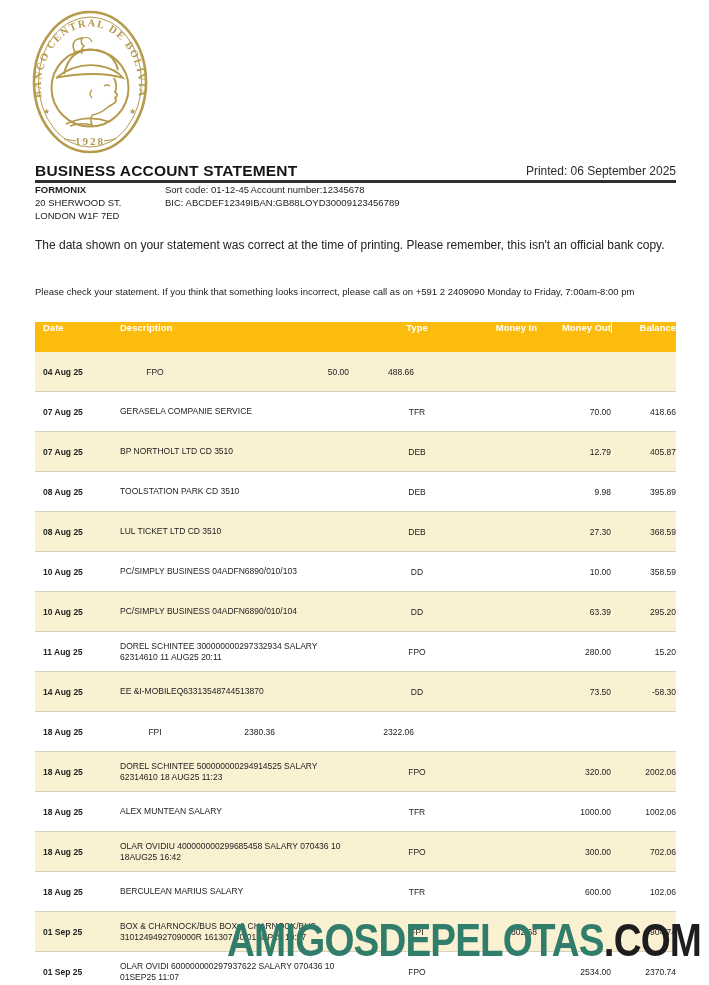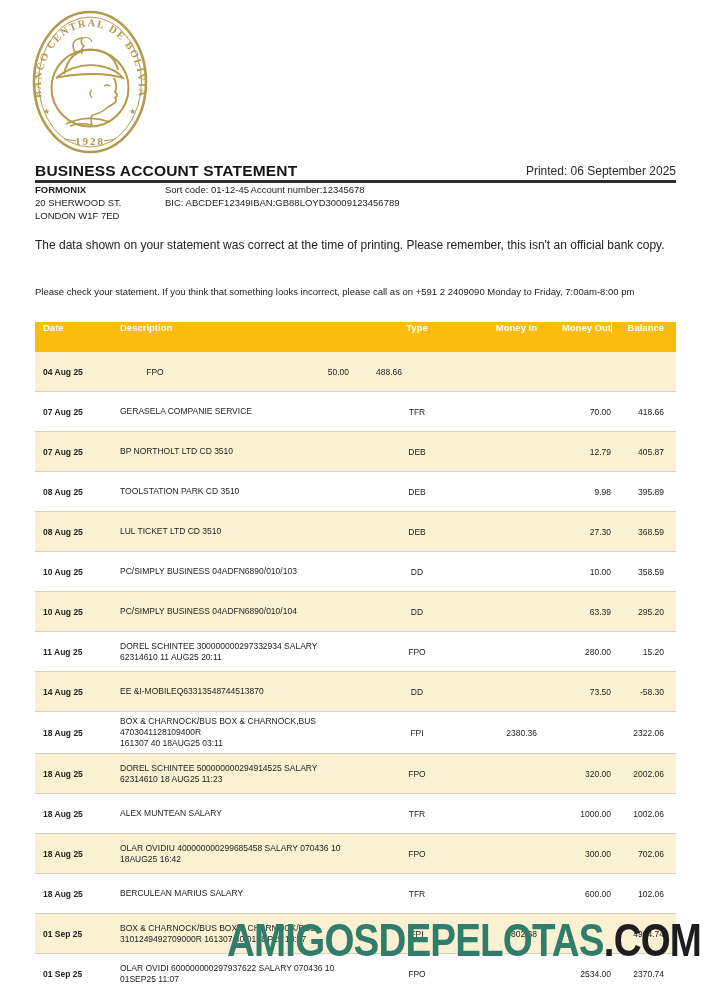--- a/index.html
+++ b/index.html
@@ -36,21 +36,21 @@
   .thead {
     display:flex; align-items:flex-start; height:30px;
     background:#FBBC0D; color:#ffffff; font-weight:bold; font-size:9.5px;
   }
   .cell { box-sizing:border-box; }
   .c-date { width:85px;  padding-left:8px; }
   .c-desc { width:262px; padding-right:12px; }
   .c-type { width:70px;  text-align:center; }
   .c-in   { width:85px;  text-align:right; }
   .c-out  { width:75px;  text-align:right; }
-  .c-bal  { width:64px;  text-align:right; padding-right:12px; }
+  .c-bal  { width:64px;  text-align:right; padding-right:0; }
   .thead .c-out, .row .c-out { border-right:1px solid rgba(255,255,255,.85); }
   .row {
     display:flex; align-items:center; min-height:31px; padding:4px 0;
     border-bottom:1px solid #d8d1c0; background:#ffffff;
   }
   .row:nth-child(odd) { background:#FAF0D2; }
   .row .c-date { font-weight:bold; color:#222; }
   .row .c-desc { white-space:pre-line; line-height:11px; }
 
   
@@ -203,22 +203,20 @@
           <div class="row">
             <div class="cell c-date">14 Aug 25</div>
             <div class="cell c-desc">EE &amp;I-MOBILEQ63313548744513870</div>
             <div class="cell c-type">DD</div>
             <div class="cell c-in"></div>
             <div class="cell c-out">73.50</div>
             <div class="cell c-bal">-58.30</div>
           </div>
           <div class="row">
             <div class="cell c-date">18 Aug 25</div>
-            <div class="cell c-desc">BOX &amp; CHARNOCK/BUS BOX &amp; CHARNOCK,BUS 4703041128109400R
-161307 40 18AUG25 03:11</div>
             <div class="cell c-type">FPI</div>
             <div class="cell c-in">2380.36</div>
             <div class="cell c-out"></div>
             <div class="cell c-bal">2322.06</div>
           </div>
           <div class="row">
             <div class="cell c-date">18 Aug 25</div>
             <div class="cell c-desc">DOREL SCHINTEE 500000000294914525 SALARY
 62314610 18 AUG25 11:23</div>
             <div class="cell c-type">FPO</div>

